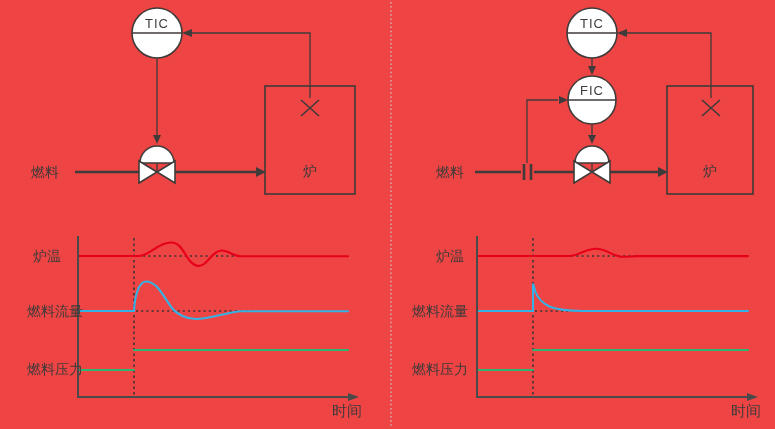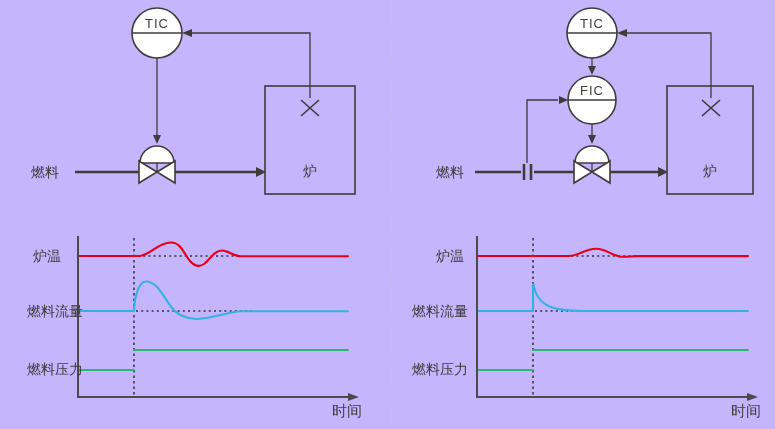--- a/index.html
+++ b/index.html
@@ -1,19 +1,19 @@
 <!DOCTYPE html>
 <html><head>
 <meta charset="utf-8">
 <style>
   html,body{margin:0;padding:0;background:#ffffff;}
   .stage{
     position:relative;
     width:775px;height:429px;
-    background:#c4b5fd;
+    background:#ef4444;
     font-family:"Liberation Sans", sans-serif;
     overflow:hidden;
   }
   svg{display:block;}
   text{
     font-family:"Liberation Sans", sans-serif;
     stroke:none;
   }
   .lbl{font-size:14px;}
   .ctrl-lbl{font-size:13px;letter-spacing:1px;}

